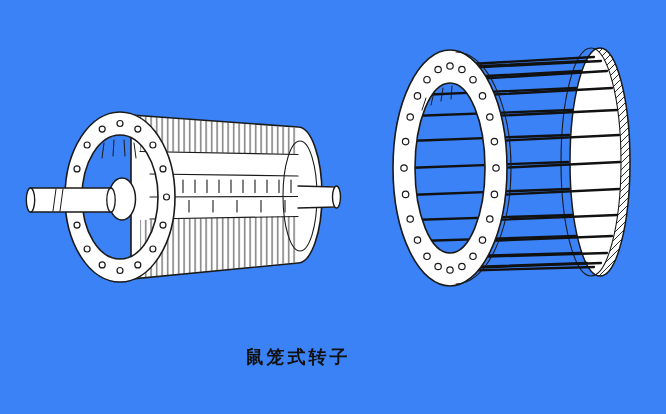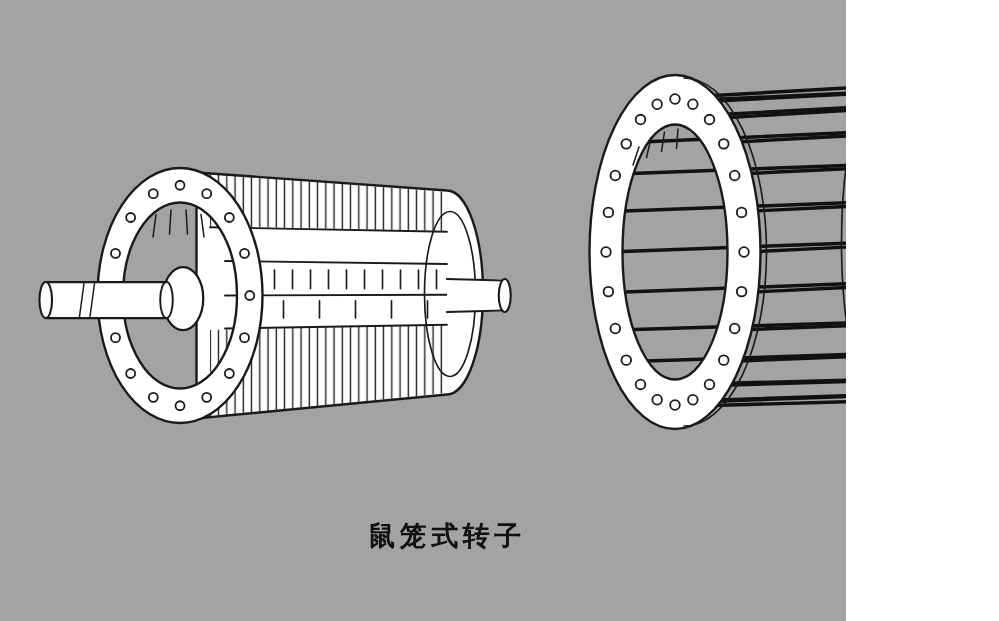--- a/index.html
+++ b/index.html
@@ -3,23 +3,23 @@
 <meta charset="utf-8">
 <style>
   html, body {
     margin: 0;
     padding: 0;
     background: #ffffff;
     font-family: "DejaVu Sans", "Liberation Sans", sans-serif;
   }
   .stage {
     position: relative;
-    width: 564px;
+    width: 666px;
     height: 414px;
-    background: #a3a3a3;
+    background: #3b82f6;
     overflow: hidden;
   }
   .stage svg { position: absolute; top: 0; left: 0; }
   .caption {
     position: absolute;
     top: 345px;
     left: 0;
     width: 596px;
     text-align: center;
     font-weight: bold;

